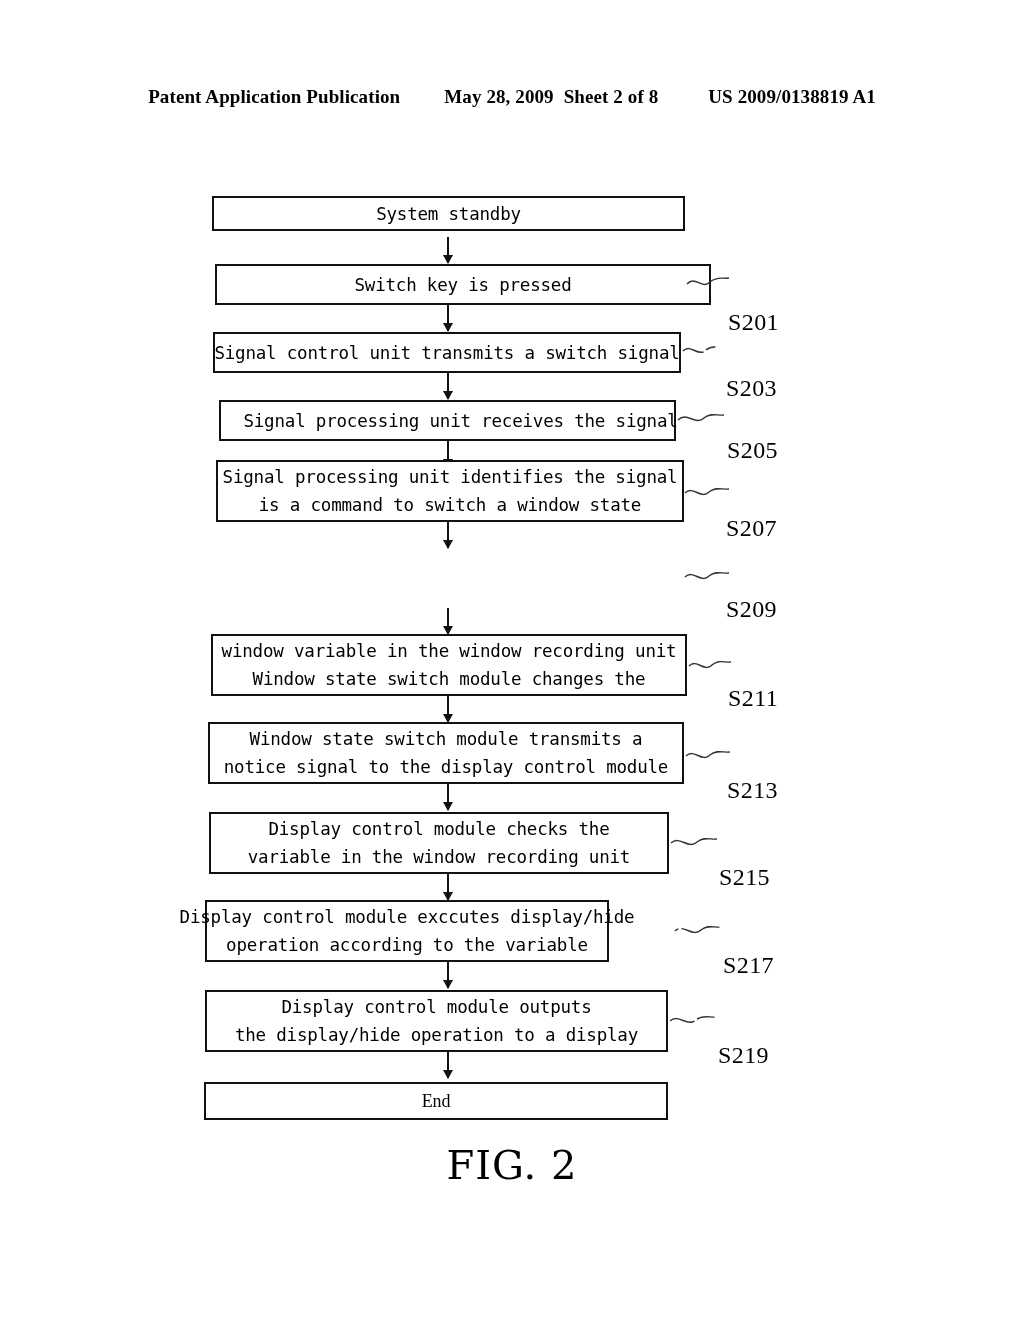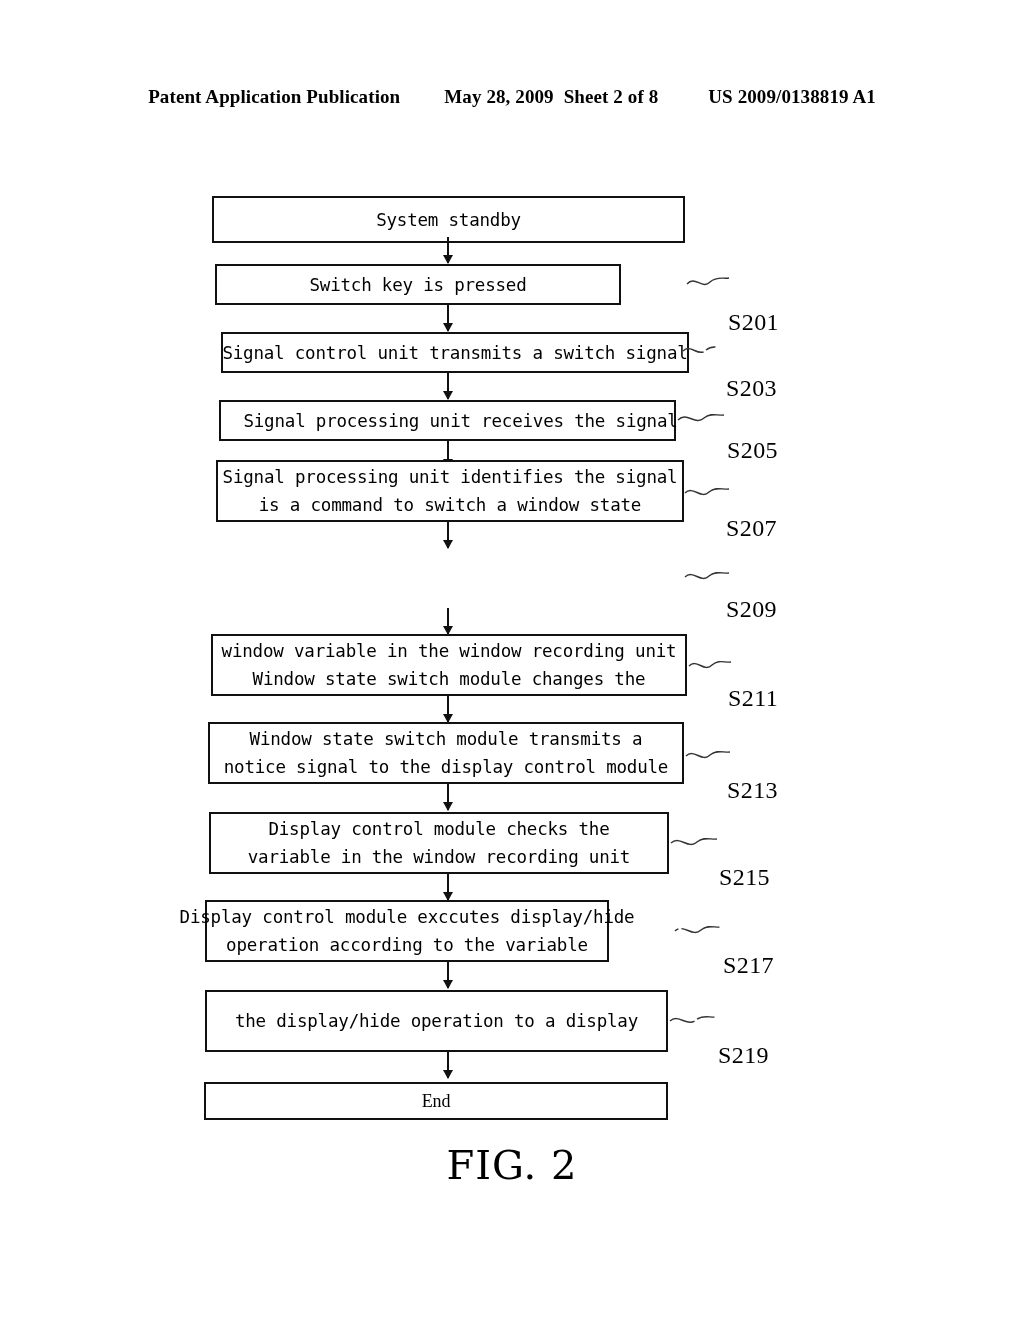--- a/index.html
+++ b/index.html
@@ -127,35 +127,35 @@
 
 <div class="page-header">
   <span class="hdr-pub">Patent Application Publication</span>
   <span class="hdr-date">May 28, 2009</span>
   <span class="hdr-sheet">Sheet 2 of 8</span>
   <span class="hdr-num">US 2009/0138819 A1</span>
 </div>
 
 <div class="flowchart">
 
-  <div class="fbox standby" style="left:212px; top:196px; width:473px; height:47px;">
+  <div class="fbox standby" style="left:212px; top:196px; width:473px; height:35px;">
     <span class="ln">System standby</span>
   </div>
   <div class="conn" style="top:237px; height:26px;"></div>
 
-  <div class="fbox" style="left:215px; top:264px; width:406px; height:41px;">
+  <div class="fbox" style="left:215px; top:264px; width:496px; height:41px;">
     <span class="ln">Switch key is pressed</span>
   </div>
   <svg class="leader" style="left:686px; top:272px; width:44px; height:20px;" viewBox="0 0 44 20">
     <path d="M1 12 C 9 3, 16 18, 24 10 C 31 4, 37 7, 43 6" fill="none" stroke="#333" stroke-width="1.4"></path>
   </svg>
   <div class="steplabel" style="left:728px; top:272px;">S201</div>
   <div class="conn" style="top:305px; height:26px;"></div>
 
-  <div class="fbox" style="left:221px; top:332px; width:468px; height:41px;">
+  <div class="fbox" style="left:213px; top:332px; width:468px; height:41px;">
     <span class="ln">Signal control unit transmits a switch signal</span>
   </div>
   <svg class="leader" style="left:682px; top:340px; width:44px; height:20px;" viewBox="0 0 44 20">
     <path d="M1 11 C 9 3, 16 18, 24 10 C 30 5, 35 8, 40 7" fill="none" stroke="#333" stroke-width="1.4" stroke-dasharray="22 3 10"></path>
   </svg>
   <div class="steplabel" style="left:726px; top:338px;">S203</div>
   <div class="conn" style="top:373px; height:26px;"></div>
 
   <div class="fbox" style="left:219px; top:400px; width:457px; height:41px;padding-left:30px;">
     <span class="ln">Signal processing unit receives the signal</span>
@@ -216,20 +216,21 @@
     <span class="ln">Display control module exccutes display/hide</span>
     <span class="ln">operation according to the variable</span>
   </div>
   <svg class="leader" style="left:674px; top:920px; width:48px; height:20px;" viewBox="0 0 48 20">
     <path d="M1 11 C 10 3, 18 18, 27 10 C 34 4, 41 8, 47 7" fill="none" stroke="#333" stroke-width="1.4" stroke-dasharray="4 3 40"></path>
   </svg>
   <div class="steplabel" style="left:723px; top:915px;">S217</div>
   <div class="conn" style="top:962px; height:26px;"></div>
 
   <div class="fbox" style="left:205px; top:990px; width:463px; height:62px;">
+    <span class="ln">Display control module outputs</span>
     <span class="ln">the display/hide operation to a display</span>
   </div>
   <svg class="leader" style="left:669px; top:1010px; width:48px; height:20px;" viewBox="0 0 48 20">
     <path d="M1 11 C 10 3, 18 18, 27 10 C 34 4, 41 8, 47 7" fill="none" stroke="#333" stroke-width="1.4" stroke-dasharray="26 3 18"></path>
   </svg>
   <div class="steplabel" style="left:718px; top:1005px;">S219</div>
   <div class="conn" style="top:1052px; height:26px;"></div>
 
   <div class="fbox terminator" style="left:204px; top:1082px; width:464px; height:38px;">
     <span class="ln">End</span>

